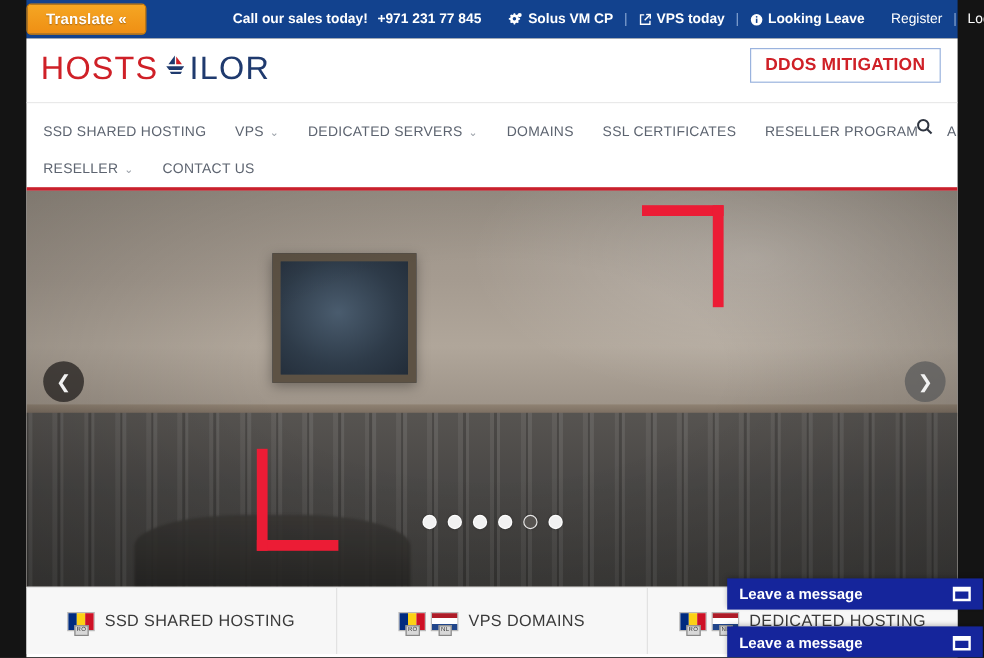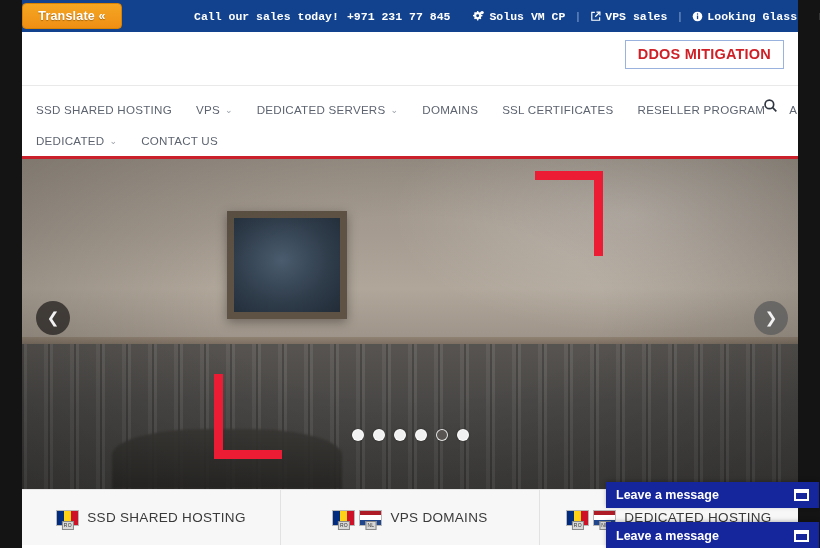--- a/index.html
+++ b/index.html
@@ -32,21 +32,21 @@
     color: #ffffff;
     font-size: 12.5px; font-weight: bold;
     display: flex; align-items: center; justify-content: center;
     letter-spacing: .2px;
     text-shadow: 0 1px 1px rgba(0,0,0,.3);
     cursor: pointer;
   }
   .topbar-right {
     position: absolute; left: 172px; top: 0; right: 8px; height: 32px;
     display: flex; align-items: center; gap: 0px;
-    color: #ffffff; font-size: 11.5px; font-family: Liberation Mono, monospace;
+    color: #ffffff; font-size: 11.5px;
   }
   .tb-strong { font-weight: bold; white-space: nowrap; }
   .tb-phone { font-weight: bold; margin-left: 8px; white-space: nowrap; }
   .tb-link {
     font-weight: bold; display: flex; align-items: center; gap: 4px;
     white-space: nowrap; cursor: pointer; color: #ffffff;
   }
   .tb-sep { color: #8aa7d4; margin: 0 9px; }
   .tb-plain { font-weight: normal; cursor: pointer; white-space: nowrap; }
   .ic { display: inline-block; line-height: 0; }
@@ -308,46 +308,58 @@
       <span class="tb-sep">|</span>
 
       <span class="tb-link">
         <span class="ic">
           <svg width="11" height="11" viewBox="0 0 16 16" fill="none" stroke="#ffffff" stroke-width="1.7">
             <path d="M7 2H2.6v11.4H14V9"></path>
             <path d="M9.4 1.6H14.4V6.6"></path>
             <path d="M14.2 1.8 7.6 8.4"></path>
           </svg>
         </span>
-        <span>VPS sales</span>
+        <span>VPS today</span>
       </span>
 
       <span class="tb-sep">|</span>
 
       <span class="tb-link">
         <span class="ic">
           <svg width="11" height="11" viewBox="0 0 16 16">
             <circle cx="8" cy="8" r="7" fill="#ffffff"></circle>
             <rect x="7.1" y="6.6" width="1.9" height="5.2" fill="#12428e"></rect>
             <circle cx="8.05" cy="4.4" r="1.05" fill="#12428e"></circle>
           </svg>
         </span>
-        <span>Looking Glass</span>
+        <span>Looking Leave</span>
       </span>
 
       <span class="tb-plain ml22">Register</span>
       <span class="tb-sep">|</span>
       <span class="tb-plain">Login</span>
 
     </div>
   </div>
 
   <div class="page">
 
     <div class="header">
+      <div class="logo">
+        <span class="logo-red">HOSTS</span>
+        <span class="boat">
+          <svg width="24" height="24" viewBox="0 0 26 26">
+            <path d="M13.8 4.5 13.8 12.5 8 12.5z" fill="#1f3a6e"></path>
+            <path d="M15 5.5 15 12.5 20.2 12.5z" fill="#cf2027"></path>
+            <path d="M6 14.2h16.2l-2.4 3.4H8.6z" fill="#1f3a6e"></path>
+            <path d="M9.2 19.2h11l-1.3 2.2h-8.4z" fill="#1f3a6e"></path>
+          </svg>
+        </span>
+        <span class="logo-navy">ILOR</span>
+      </div>
       <div class="ddos-btn">
         <span>DDOS MITIGATION</span>
       </div>
     </div>
 
     <div class="nav">
 
       <div class="nav-row">
         <div class="nav-item">
           <span>SSD SHARED HOSTING</span>
@@ -370,21 +382,21 @@
           <span>RESELLER PROGRAM</span>
         </div>
         <div class="nav-item">
           <span>ABOUT US</span>
 
         </div>
       </div>
 
       <div class="nav-row">
         <div class="nav-item">
-          <span>DEDICATED</span>
+          <span>RESELLER</span>
           <span class="caret">⌄</span>
         </div>
         <div class="nav-item">
           <span>CONTACT US</span>
         </div>
       </div>
 
       <div class="search-icon">
         <svg width="15" height="15" viewBox="0 0 16 16" fill="none" stroke="#2f3540" stroke-width="1.8">
           <circle cx="6.8" cy="6.8" r="4.6"></circle>

